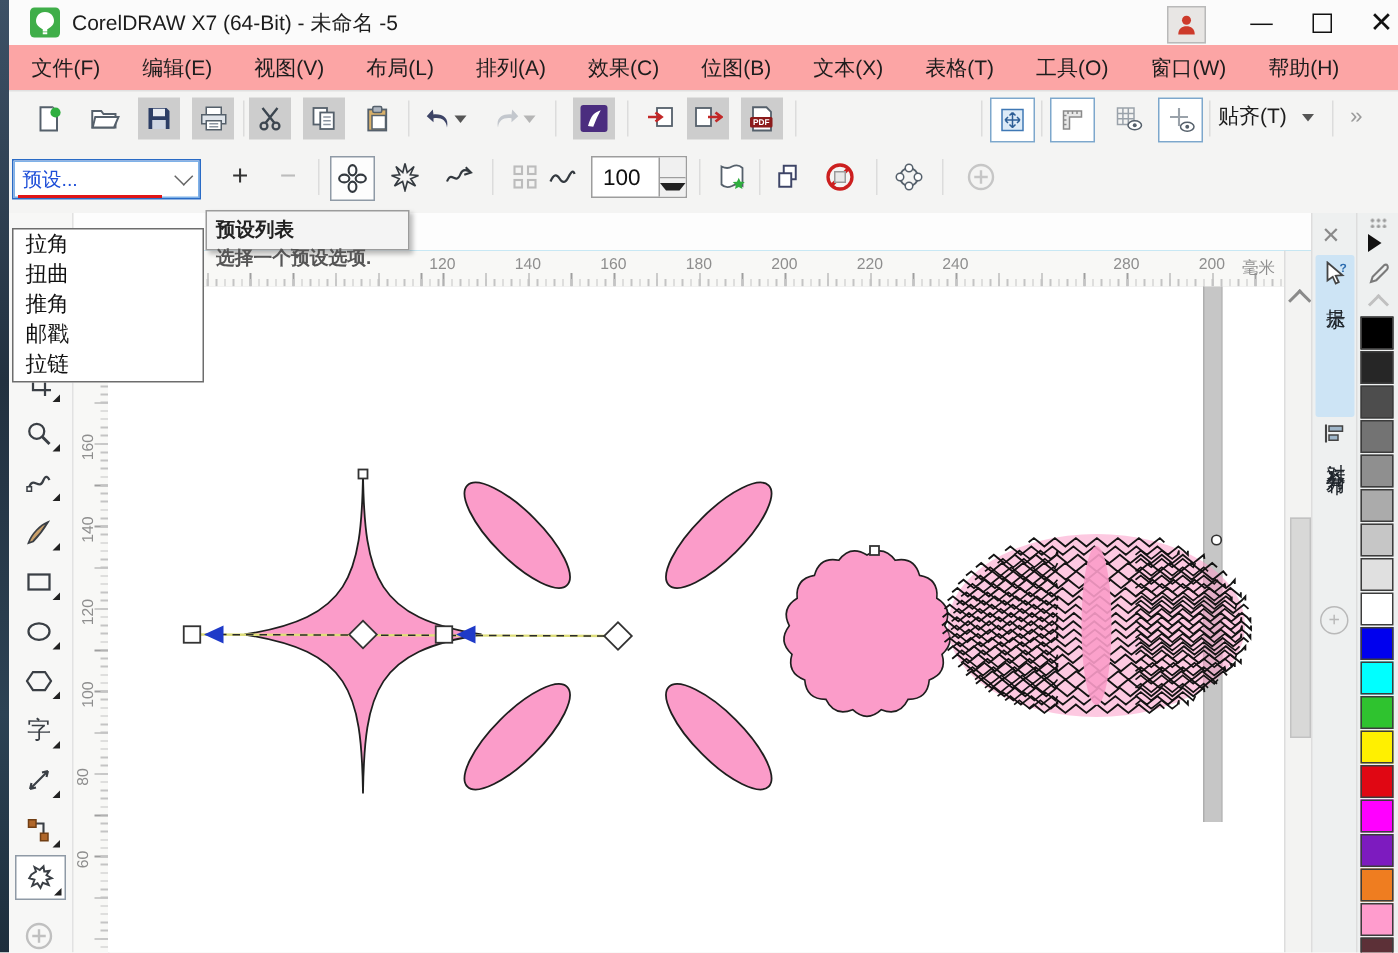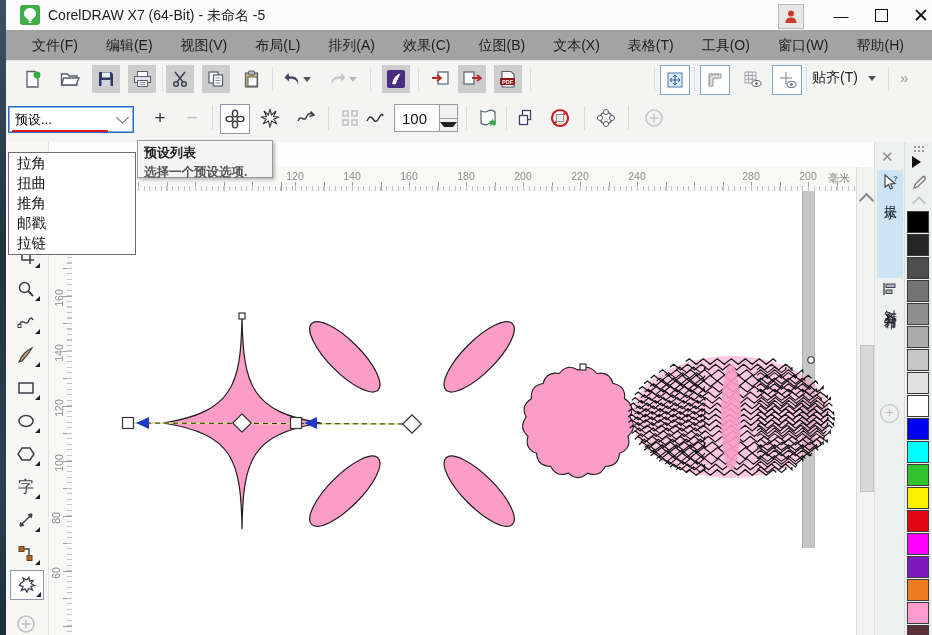--- a/index.html
+++ b/index.html
@@ -12,39 +12,39 @@
   #titlebar{left:6px;top:0;width:926px;height:30px;background:#fbfbfb;border-bottom:1px solid #e3e3e3;z-index:2;}
   #app-logo{left:14px;top:5px;width:20px;height:20px;background:#3fae49;border-radius:3px;}
   #app-logo svg{display:block;}
   #title-text{left:42px;top:7px;font-size:14px;color:#1c1c1c;}
   #user-badge{left:772px;top:4px;width:24px;height:23px;border:1px solid #b9b9b9;background:#e8e6e4;display:flex;align-items:center;justify-content:center;}
   .caption-btn{top:0;width:40px;height:30px;display:flex;align-items:center;justify-content:center;color:#111;}
   #btn-min{left:815px;font-size:15px;}
   #btn-max{left:855px;}
   #btn-max .box{width:11px;height:11px;border:1.5px solid #111;}
   #btn-close{left:895px;font-size:19px;}
-  #menubar{left:6px;top:30px;width:926px;height:30px;background:#a3a3a3;display:flex;align-items:center;padding-left:12px;box-sizing:border-box;z-index:2;}
+  #menubar{left:6px;top:30px;width:926px;height:30px;background:#fca5a5;display:flex;align-items:center;padding-left:1px;box-sizing:border-box;z-index:2;}
   .menu-item{padding:0 14px;font-size:14px;color:#1d1d1d;line-height:30px;}
   
   #toolbar{left:6px;top:60px;width:926px;height:36px;background:#f4f4f3;border-top:1px solid #e0e0e0;border-bottom:1px solid #dadada;z-index:2;}
   .tb{position:absolute;top:4px;width:28px;height:28px;display:flex;align-items:center;justify-content:center;}
   .tb.graybg{background:#cdcdcd;}
   .tb svg{display:block;}
   .tsep{position:absolute;top:6px;width:1px;height:24px;background:#dcdcdc;}
   .dd-arrow{width:0;height:0;border-left:4px solid transparent;border-right:4px solid transparent;border-top:5px solid #555;}
   .dd-arrow.dis{border-top-color:#b5b5b5;}
   #zoom-combo{position:absolute;left:536px;top:5px;width:106px;height:26px;background:#fff;border:1px solid #ababab;display:flex;align-items:center;justify-content:space-between;padding:0 8px;box-sizing:border-box;font-size:14px;color:#222;}
   .chev{width:8px;height:8px;border-right:1.6px solid #666;border-bottom:1.6px solid #666;transform:rotate(45deg);margin-top:-4px;}
   .outlined{border:1px solid #7da7cc;background:#fff;}
   #snap-label{position:absolute;left:806px;top:8px;font-size:14px;color:#1d1d1d;}
   #snap-dd{position:absolute;left:862px;top:15px;}
   #tb-overflow{position:absolute;left:894px;top:8px;font-size:15px;color:#9a9a9a;letter-spacing:-2px;}
   
   #propbar{left:6px;top:96px;width:926px;height:46px;background:#f4f4f3;border-bottom:1px solid #d7d7d7;z-index:2;}
-  #preset-combo{position:absolute;left:2px;top:10px;width:126px;height:27px;background:#fff;border:1px solid #2a6bc5;box-shadow:0 0 0 1px #7fb2e8 inset;display:flex;align-items:center;justify-content:space-between;padding:0 6px;box-sizing:border-box;font-size:13px;color:#000000;}
+  #preset-combo{position:absolute;left:2px;top:10px;width:126px;height:27px;background:#fff;border:1px solid #2a6bc5;box-shadow:0 0 0 1px #7fb2e8 inset;display:flex;align-items:center;justify-content:space-between;padding:0 6px;box-sizing:border-box;font-size:13px;color:#1d4ed8;}
   #preset-underline{position:absolute;left:6px;top:34px;width:96px;height:2px;background:#e01616;}
   .pb{position:absolute;top:8px;width:28px;height:28px;display:flex;align-items:center;justify-content:center;font-size:19px;color:#333;}
   .pb.active{border:1px solid #8f9aa6;background:#fdfdfd;}
   .pb.disabled{color:#bcbcbc;}
   #amp-spinner{position:absolute;left:388px;top:8px;width:64px;height:28px;background:#fff;border:1px solid #9d9d9d;box-sizing:border-box;display:flex;}
   #amp-value{flex:1;font-size:15px;color:#111;display:flex;align-items:center;padding-left:7px;}
   #amp-arrows{width:17px;border-left:1px solid #9d9d9d;display:flex;flex-direction:column;}
   #amp-arrows div{flex:1;display:flex;align-items:center;justify-content:center;border-bottom:1px solid #9d9d9d;background:#f0f0f0;}
   #amp-arrows div:last-child{border-bottom:none;}
   .tri-up{width:0;height:0;border-left:4px solid transparent;border-right:4px solid transparent;border-bottom:5px solid #222;}
@@ -81,21 +81,21 @@
   #docker-add{position:absolute;left:5px;top:262px;width:17px;height:17px;border:1.5px solid #b9b9b9;border-radius:50%;color:#b9b9b9;font-size:13px;line-height:15px;text-align:center;}
   #palette{left:904px;top:142px;width:28px;height:493px;background:#eef0f0;border-left:1px solid #ddd;z-index:2;}
   #pal-dots{position:absolute;left:8px;top:3px;width:12px;height:7px;
      background-image:radial-gradient(#9a9a9a 1px,transparent 1.2px);background-size:4px 4px;}
   #pal-up{position:absolute;left:7px;top:14px;width:0;height:0;border-top:6px solid transparent;border-bottom:6px solid transparent;border-left:9px solid #111;}
   #pal-chev{position:absolute;left:9px;top:56px;width:8px;height:8px;border-left:2px solid #c0c0c0;border-top:2px solid #c0c0c0;transform:rotate(45deg);}
   .swatch{position:absolute;left:2px;width:22px;height:22px;border:1px solid #3c3c3c;box-sizing:border-box;}
   
   #preset-dropdown{left:8px;top:137px;width:126px;height:101px;background:#fff;border:1px solid #6d6d6d;z-index:9;margin-top:15px;}
   .dd-item{height:20px;line-height:20px;padding-left:8px;font-size:14.5px;color:#111;}
-  #tooltip{left:137px;top:140px;width:136px;height:38px;background:#f4f4f4;border:1px solid #9b9b9b;box-shadow:2px 2px 3px rgba(0,0,0,.25);z-index:9;padding:3px 6px;box-sizing:border-box;}
+  #tooltip{left:137px;top:140px;width:136px;height:27px;background:#f4f4f4;border:1px solid #9b9b9b;box-shadow:2px 2px 3px rgba(0,0,0,.25);z-index:9;padding:3px 6px;box-sizing:border-box;}
   #tooltip .tt-title{font-size:13px;font-weight:bold;color:#222;}
   #tooltip .tt-text{font-size:12.5px;color:#555;margin-top:2px;font-weight:bold;}
 </style>
 </head>
 <body>
 
 <div id="left-edge" class="abs"></div>
 
 <div id="titlebar" class="abs">
   <div id="app-logo" class="abs">

